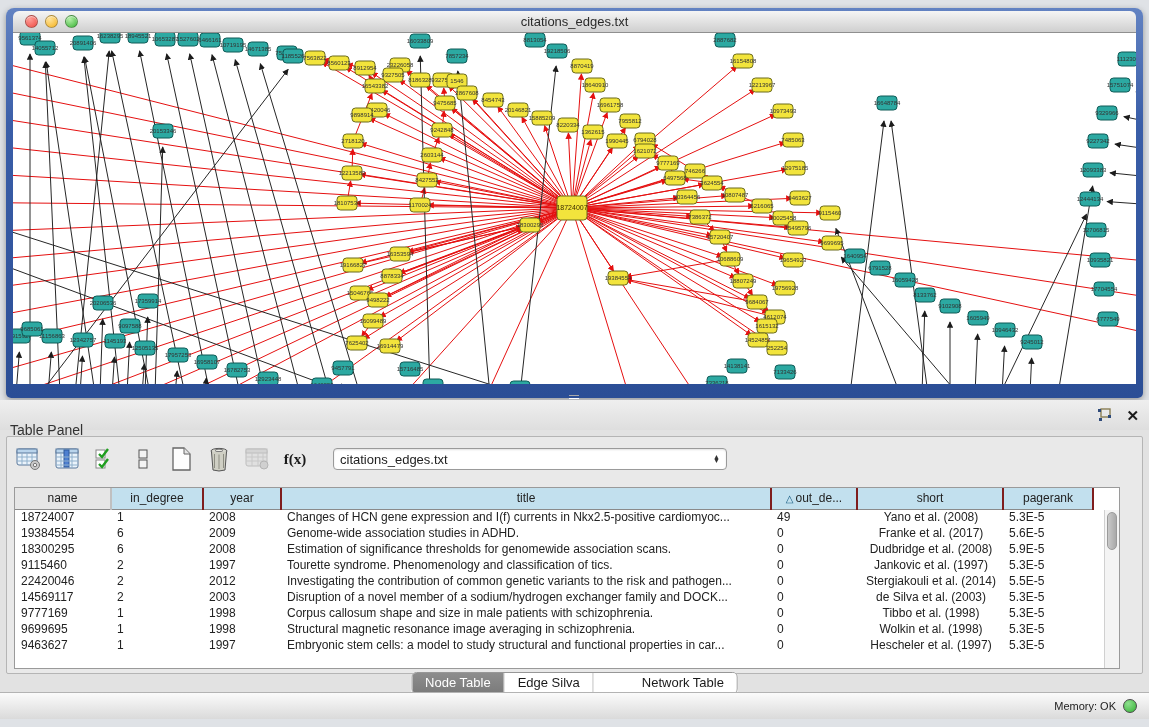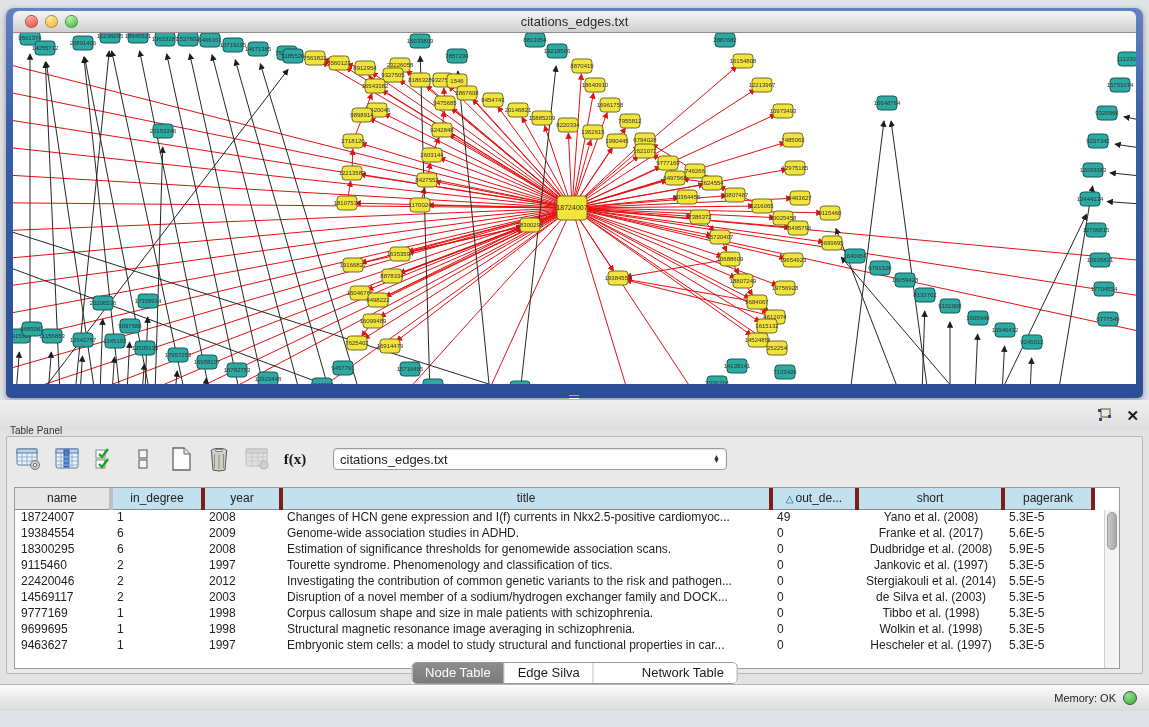--- a/index.html
+++ b/index.html
@@ -28,59 +28,59 @@
   svg text.hub-l { font-size:7px; fill:#3b2b00; }
 
   
   .splitter-handle { position:absolute; left:569px; top:395px; width:10px; height:4px;
     border-top:1px solid #aaa; border-bottom:1px solid #fff; }
 
   
   .table-panel { position:absolute; left:0; top:400px; width:1149px; height:300px; background:#e2e2e2; }
   .tp-header { height:30px; display:flex; align-items:center; padding:0 10px;
     background:linear-gradient(#efefef,#dedede); }
-  .tp-title { font-size:10px; color:#333;margin-top:30px; }
+  .tp-title { font-size:14px; color:#333;margin-top:30px; }
   .tp-actions { margin-left:auto; display:flex; align-items:center; gap:14px; }
   .float-icon svg { display:block; }
   .close-icon { font-size:15px; font-weight:bold; color:#1a1a1a; line-height:1; cursor:default; }
 
   .inner-panel { position:absolute; left:6px; right:6px; top:36px; height:238px;
     background:#e9e9e9; border:1px solid #b5b5b5; border-radius:2px; }
   .toolbar { height:44px; display:flex; align-items:center; padding:0 8px; gap:10px; }
   .tb-btn { width:28px; height:28px; display:flex; align-items:center; justify-content:center; cursor:default; }
   .fx { font-family:"Liberation Serif",serif; font-weight:bold; font-size:15px; color:#1a1a1a; }
   .combo { margin-left:14px; width:394px; height:22px; background:#fff; border:1px solid #9a9a9a;
     border-radius:4px; display:flex; align-items:center; padding:0 6px; font-size:13px; box-shadow:inset 0 1px 2px rgba(0,0,0,.12); }
   .combo-value { flex:1; }
   .combo-arrows { font-size:7px; line-height:.62; color:#333; text-align:center; }
 
   .table-area { position:absolute; left:7px; right:22px; top:50px; bottom:4px;
     background:#fff; border:1px solid #9a9a9a; overflow:hidden; }
   table { border-collapse:collapse; table-layout:fixed; width:1078px; }
   th { background:#c2e0ee; font-weight:normal; font-size:12px; height:21px;
-    border-right:4px solid #7f1d1d; border-bottom:1px solid #8a8a8a; text-align:center; overflow:hidden; white-space:nowrap; }
+    border-right:2px solid #7f1d1d; border-bottom:1px solid #8a8a8a; text-align:center; overflow:hidden; white-space:nowrap; }
   th.first { background:#e6e6e6; border-right-color:#c0c0c0; }
   .sort-tri { color:#145a80; font-size:10px; margin-right:2px; }
   td { font-size:12px; height:16px; padding:0 4px 0 6px; white-space:nowrap; overflow:hidden; }
   td.c5 { text-align:center; }
   .vscroll { position:absolute; top:22px; right:0; width:15px; bottom:0;
     background:#f4f4f4; border-left:1px solid #d0d0d0; }
   .vthumb { position:absolute; left:2px; right:2px; top:2px; height:38px; border-radius:6px;
     background:linear-gradient(90deg,#c9c9c9,#a9a9a9); border:1px solid #9a9a9a; }
 
-  .tabs { position:absolute; left:50%; transform:translateX(-50%); top:262px; display:flex;
+  .tabs { position:absolute; left:50%; transform:translateX(-50%); top:272px; display:flex;
     border:1px solid #979797; border-radius:5px; overflow:hidden; background:#fff;
     box-shadow:0 1px 1px rgba(255,255,255,.8); }
   .tab { font-size:13px; padding:2px 13px 3px; background:#fff; color:#1a1a1a;
     border-right:1px solid #b0b0b0; cursor:default; }
   .tab:last-child { border-right:none;padding-left:48px; }
   .tab.active { background:linear-gradient(#8d8d8d,#7b7b7b); color:#fff; }
 
   
-  .status-bar { position:absolute; left:0; bottom:16px; width:1149px; height:27px;
+  .status-bar { position:absolute; left:0; bottom:8px; width:1149px; height:27px;
     background:linear-gradient(#fbfbfb,#dadada); border-top:1px solid #b3b3b3;
     display:flex; align-items:center; justify-content:flex-end; padding:0 12px; gap:7px; }
   .mem-label { font-size:11px; color:#222; }
   .mem-dot { width:14px; height:14px; border-radius:50%;
     background:radial-gradient(circle at 35% 30%,#8fe08f,#35b335); border:1px solid #4a4a4a; }
 
   
   .mi { display:block; }
 </style>
 </head>

